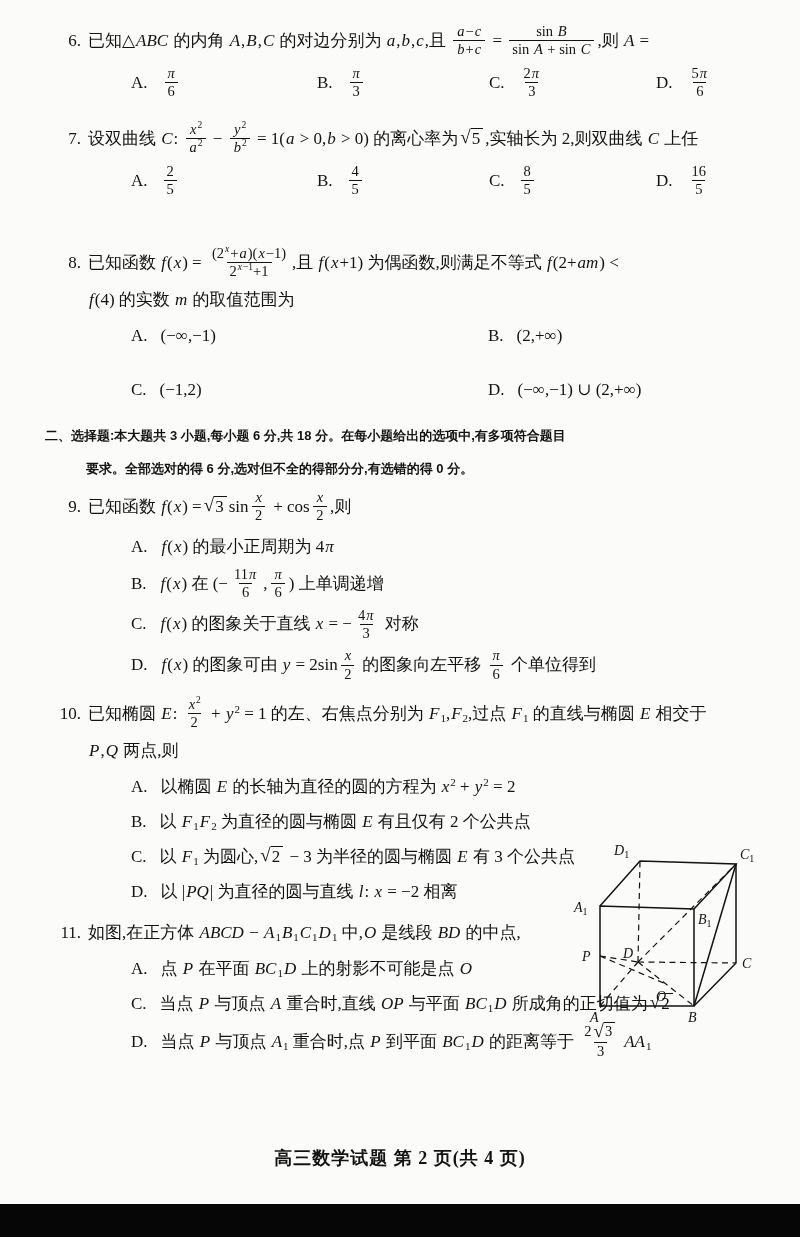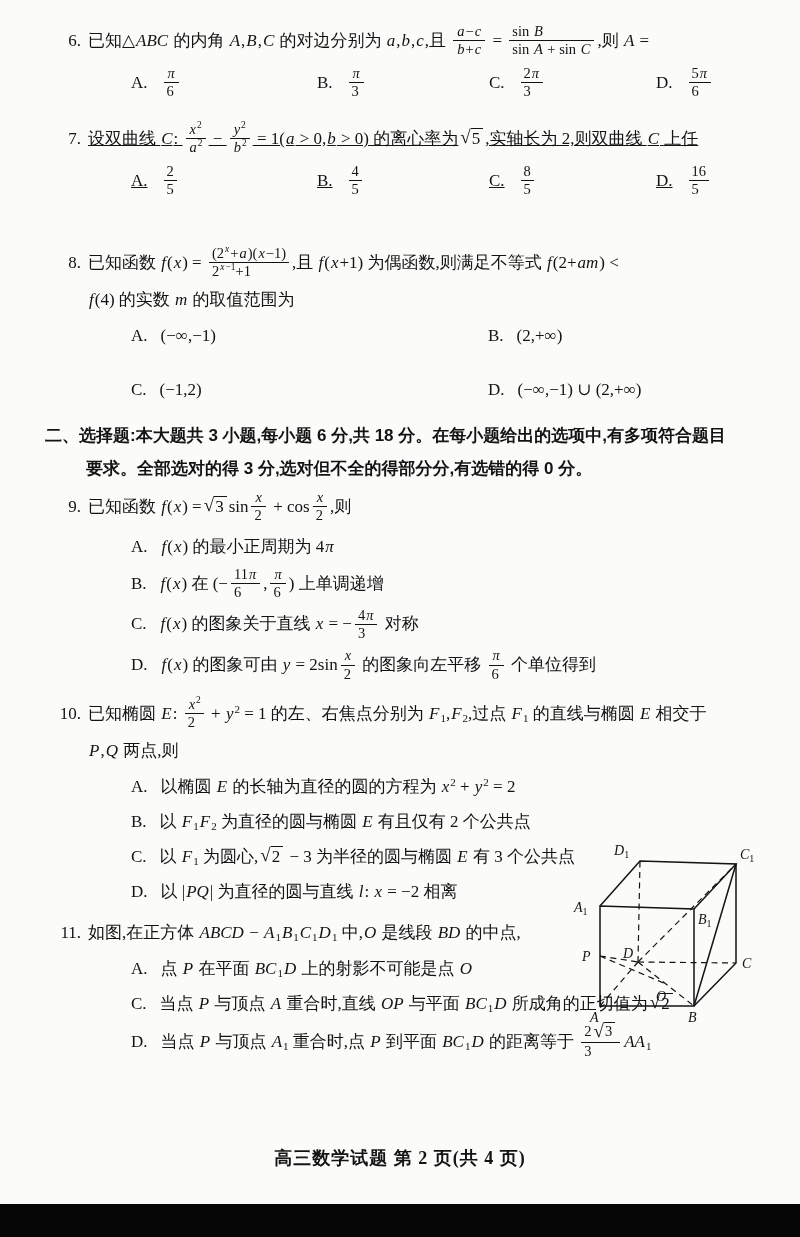--- a/index.html
+++ b/index.html
@@ -10,36 +10,36 @@
   #doc{position:absolute;inset:0;}
   .block{position:absolute;left:0;right:0;padding:0 10px 0 45px;}
   .mline{line-height:30px;margin-bottom:3px;}
   .mline.cont{padding-left:43px;}
   .qnum{display:inline-block;width:36px;text-align:right;margin-right:7px;}
   .t{white-space:pre-wrap;}
   .it{font-style:italic;padding:0 1px;white-space:pre-wrap;}
   sup,sub{font-size:11px;}
   sup{vertical-align:6px;line-height:0;}
   sub{vertical-align:-3px;line-height:0;}
-  .frac{display:inline-flex;flex-direction:column;vertical-align:middle;
+  .frac{display:inline-flex;flex-direction:column;align-items:center;vertical-align:middle;
         margin:0 3px;line-height:1.15;position:relative;top:-1px;}
   .frac .num,.frac .den{font-size:14.5px;padding:0 3px;line-height:1.2;}
   .frac .den{border-top:1.4px solid #131313;}
   .frac sup,.frac sub{font-size:9.5px;}
   .sqrt{display:inline-flex;align-items:flex-start;vertical-align:middle;margin:0 2px;position:relative;top:-1px;}
   .sqrt .rad{font-size:19px;line-height:1;transform:translateY(-1px);}
   .sqrt .sqb{border-top:1.4px solid #131313;padding:0 3px 0 1px;line-height:1.2;}
   .opts{padding-left:86px;margin-top:6px;}
   .opts.cols4{display:grid;grid-template-columns:186px 172px 167px 1fr;}
   .opts.cols2{display:grid;grid-template-columns:357px 1fr;row-gap:24px;}
   .opts.cols1 .opt{margin-bottom:5px;}
   .opt{min-height:30px;line-height:30px;}
   .olabel{margin-right:13px;}
   .sec .mline{font-family:"Liberation Sans","DejaVu Sans",sans-serif;font-weight:700;
-              font-size:17px;line-height:33px;margin:0;}
+              font-size:13px;line-height:33px;margin:0;}
   .sec .l1{padding-left:0;}
   .sec .l2{padding-left:41px;}
   #figure-cube{position:absolute;left:566px;top:834px;width:234px;height:204px;}
   #figure-cube text{font-style:italic;font-size:14px;fill:#131313;
                     font-family:"Liberation Serif","DejaVu Serif",serif;}
   #figure-cube .svgsub{font-size:10px;font-style:normal;}
   .footer{position:absolute;left:0;right:0;top:1146px;text-align:center;
           font-weight:600;font-size:18px;letter-spacing:1px;}
   .bottom-bar{position:absolute;left:0;right:0;top:1204px;height:33px;background:#060606;}
   #doc{font-size:17px;}
@@ -68,21 +68,21 @@
         <div class="opt"><span class="olabel">C.</span><span class="ocontent"><span class="frac">
               <span class="num"><span class="t">2</span><span class="it">π</span></span>
               <span class="den"><span class="t">3</span></span>
             </span></span></div>
         <div class="opt"><span class="olabel">D.</span><span class="ocontent"><span class="frac">
               <span class="num"><span class="t">5</span><span class="it">π</span></span>
               <span class="den"><span class="t">6</span></span>
             </span></span></div>
       </div>
     </div>
-    <div class="block q" style="top: 122px; text-decoration: underline;">
+    <div class="block q" style="top: 122px;">
       <div class="mline first"><span class="qnum">7.</span><span class="t">设双曲线 </span><span class="it">C</span><span class="t">: </span><span class="frac">
           <span class="num"><span class="it">x</span><sup><span class="t">2</span></sup></span>
           <span class="den"><span class="it">a</span><sup><span class="t">2</span></sup></span>
         </span><span class="t"> − </span><span class="frac">
           <span class="num"><span class="it">y</span><sup><span class="t">2</span></sup></span>
           <span class="den"><span class="it">b</span><sup><span class="t">2</span></sup></span>
         </span><span class="t"> = 1(</span><span class="it">a</span><span class="t"> &gt; 0,</span><span class="it">b</span><span class="t"> &gt; 0) 的离心率为</span><span class="sqrt">
           <span class="rad">√</span>
           <span class="sqb"><span class="t">5</span></span>
         </span><span class="t">,实轴长为 2,则双曲线 </span><span class="it">C</span><span class="t"> 上任</span></div>
@@ -113,21 +113,21 @@
       <div class="mline cont"><span class="it">f</span><span class="t">(4) 的实数 </span><span class="it">m</span><span class="t"> 的取值范围为</span></div>
       <div class="opts cols2">
         <div class="opt"><span class="olabel">A.</span><span class="ocontent"><span class="t">(−∞,−1)</span></span></div>
         <div class="opt"><span class="olabel">B.</span><span class="ocontent"><span class="t">(2,+∞)</span></span></div>
         <div class="opt"><span class="olabel">C.</span><span class="ocontent"><span class="t">(−1,2)</span></span></div>
         <div class="opt"><span class="olabel">D.</span><span class="ocontent"><span class="t">(−∞,−1) ∪ (2,+∞)</span></span></div>
       </div>
     </div>
     <div class="block sec" style="top: 419px;">
       <div class="mline l1">二、选择题:本大题共 3 小题,每小题 6 分,共 18 分。在每小题给出的选项中,有多项符合题目</div>
-      <div class="mline l2">要求。全部选对的得 3 分,选对但不全的得部分分,有选错的得 0 分。</div>
+      <div class="mline l2">要求。全部选对的得 6 分,选对但不全的得部分分,有选错的得 0 分。</div>
     </div>
     <div class="block q" style="top: 490px;">
       <div class="mline first"><span class="qnum">9.</span><span class="t">已知函数 </span><span class="it">f</span><span class="t">(</span><span class="it">x</span><span class="t">) =</span><span class="sqrt">
           <span class="rad">√</span>
           <span class="sqb"><span class="t">3</span></span>
         </span><span class="t">sin</span><span class="frac">
           <span class="num"><span class="it">x</span></span>
           <span class="den"><span class="t">2</span></span>
         </span><span class="t"> + cos</span><span class="frac">
           <span class="num"><span class="it">x</span></span>

